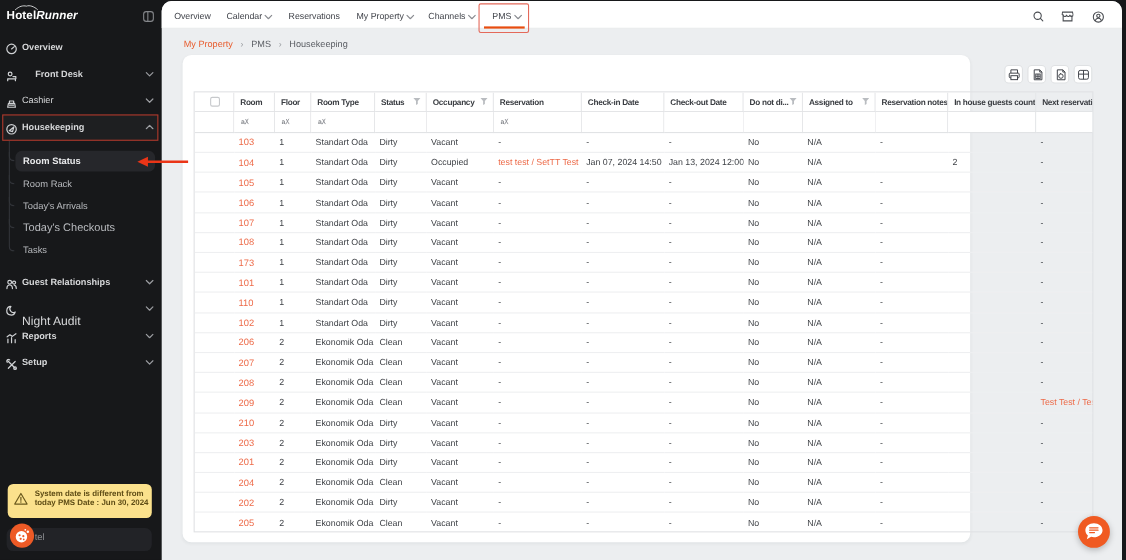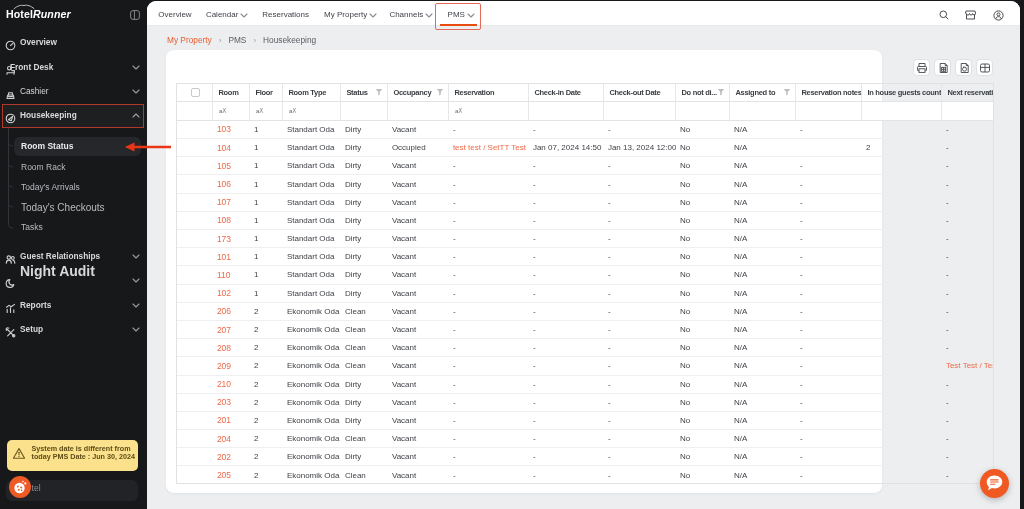--- a/index.html
+++ b/index.html
@@ -28,21 +28,21 @@
     <div style="position:absolute;left:4.5px;top:37.2px"><svg width="11" height="11" viewBox="0 0 11 11" style="">
         <circle cx="5.5" cy="5.5" r="4.3" fill="none" stroke="#cfd1d4" stroke-width="1.1" stroke-linecap="round" stroke-linejoin="round"></circle>
         <path d="M5.5 5.5 L8 3.4" fill="none" stroke="#cfd1d4" stroke-width="1.1" stroke-linecap="round" stroke-linejoin="round"></path>
       </svg></div>
     <div style="position:absolute;left:20px;top:37.3px;font-size:8.3px;font-weight:600;color:#d7d8da;white-space:nowrap">Overview</div>
     <div style="position:absolute;left:4.5px;top:61.5px"><svg width="11" height="11" viewBox="0 0 11 11" style="">
         <circle cx="4.2" cy="3.2" r="1.7" fill="none" stroke="#cfd1d4" stroke-width="1.1" stroke-linecap="round" stroke-linejoin="round"></circle>
         <path d="M2 9.3 v-1.6 h7 v1.6" fill="none" stroke="#cfd1d4" stroke-width="1.1" stroke-linecap="round" stroke-linejoin="round"></path>
         <path d="M6.8 5.6 h2.6 v1.9" fill="none" stroke="#cfd1d4" stroke-width="1.1" stroke-linecap="round" stroke-linejoin="round"></path>
       </svg></div>
-    <div style="position:absolute;left:10px;top:61.6px;font-size:8.3px;font-weight:600;color:#d7d8da;white-space:nowrap">Front Desk</div>
+    <div style="position:absolute;left:32px;top:61.6px;font-size:8.3px;font-weight:600;color:#d7d8da;white-space:nowrap">Front Desk</div>
     <svg width="8" height="5" viewBox="0 0 8 5" style="position:absolute;left:131.5px;top:64.5px">
       <g transform="">
         <path d="M1 1 L4 4 L7 1" fill="none" stroke="#9a9ca0" stroke-width="1.1" stroke-linecap="round" stroke-linejoin="round"></path>
       </g>
     </svg>
     <div style="position:absolute;left:4.5px;top:85.8px"><svg width="11" height="11" viewBox="0 0 11 11" style="">
         <path d="M2 9.5 h7 l-.7-3.5 h-5.6 z" fill="none" stroke="#cfd1d4" stroke-width="1.1" stroke-linecap="round" stroke-linejoin="round"></path>
         <path d="M3.6 6 v-2.2 h3.8 v2.2" fill="none" stroke="#cfd1d4" stroke-width="1.1" stroke-linecap="round" stroke-linejoin="round"></path>
         <path d="M3.5 7.6 h4" fill="none" stroke="#cfd1d4" stroke-width="1.1" stroke-linecap="round" stroke-linejoin="round"></path>
       </svg></div>
@@ -70,21 +70,21 @@
       </svg></div>
     <div style="position:absolute;left:20px;top:250.9px;font-size:8.3px;font-weight:600;color:#d7d8da;white-space:nowrap">Guest Relationships</div>
     <svg width="8" height="5" viewBox="0 0 8 5" style="position:absolute;left:131.5px;top:253.8px">
       <g transform="">
         <path d="M1 1 L4 4 L7 1" fill="none" stroke="#9a9ca0" stroke-width="1.1" stroke-linecap="round" stroke-linejoin="round"></path>
       </g>
     </svg>
     <div style="position:absolute;left:4.5px;top:275.3px"><svg width="11" height="11" viewBox="0 0 11 11" style="">
         <path d="M8.8 6.6 A3.9 3.9 0 1 1 4.9 1.6 A3.2 3.2 0 0 0 8.8 6.6 Z" fill="none" stroke="#cfd1d4" stroke-width="1.1" stroke-linecap="round" stroke-linejoin="round"></path>
       </svg></div>
-    <div style="position:absolute;left:20px;top:263px;font-size:14px;font-weight:700;color:#d7d8da;white-space:nowrap">Night Audit</div>
+    <div style="position:absolute;left:20px;top:286px;font-size:11px;font-weight:400;color:#d7d8da;white-space:nowrap">Night Audit</div>
     <svg width="8" height="5" viewBox="0 0 8 5" style="position:absolute;left:131.5px;top:278.3px">
       <g transform="">
         <path d="M1 1 L4 4 L7 1" fill="none" stroke="#9a9ca0" stroke-width="1.1" stroke-linecap="round" stroke-linejoin="round"></path>
       </g>
     </svg>
     <div style="position:absolute;left:4.5px;top:299.8px"><svg width="11" height="11" viewBox="0 0 11 11" style="">
         <path d="M2.2 9.5 V6.2 M5.5 9.5 V4.8 M8.8 9.5 V6.8" fill="none" stroke="#cfd1d4" stroke-width="1.1" stroke-linecap="round" stroke-linejoin="round"></path>
         <path d="M1.5 4.2 L4 2.4 L6.2 3.8 L9.5 1.4" fill="none" stroke="#cfd1d4" stroke-width="1.1" stroke-linecap="round" stroke-linejoin="round"></path>
       </svg></div>
     <div style="position:absolute;left:20px;top:299.9px;font-size:8.3px;font-weight:600;color:#d7d8da;white-space:nowrap">Reports</div>

